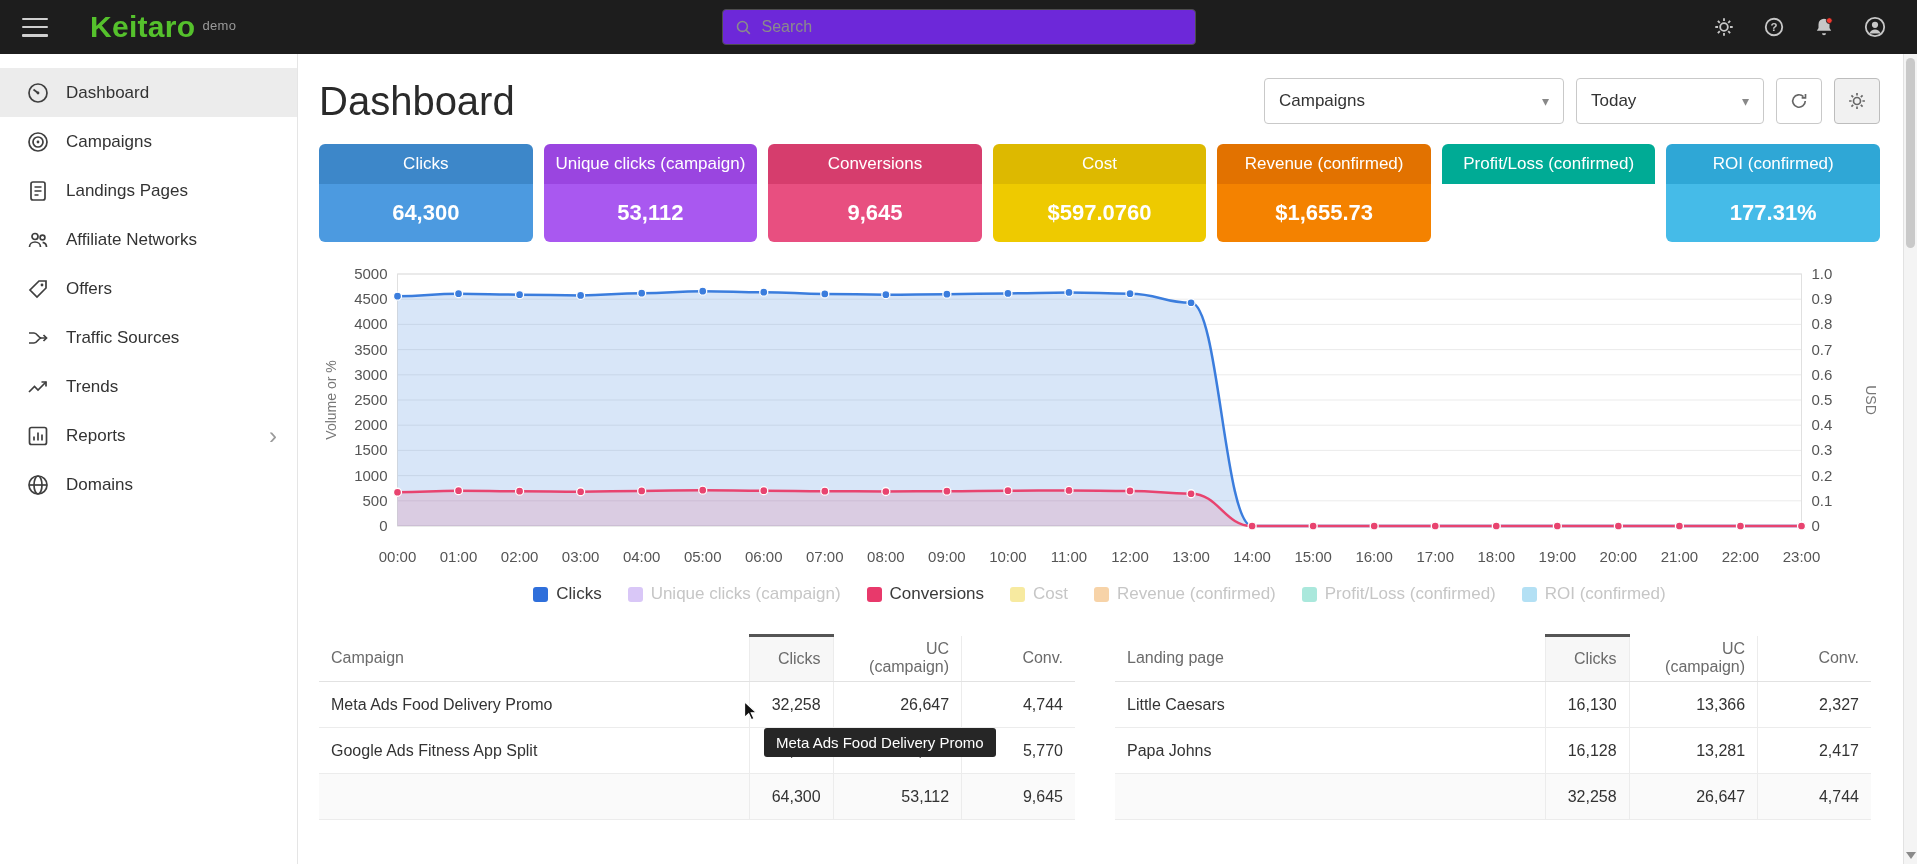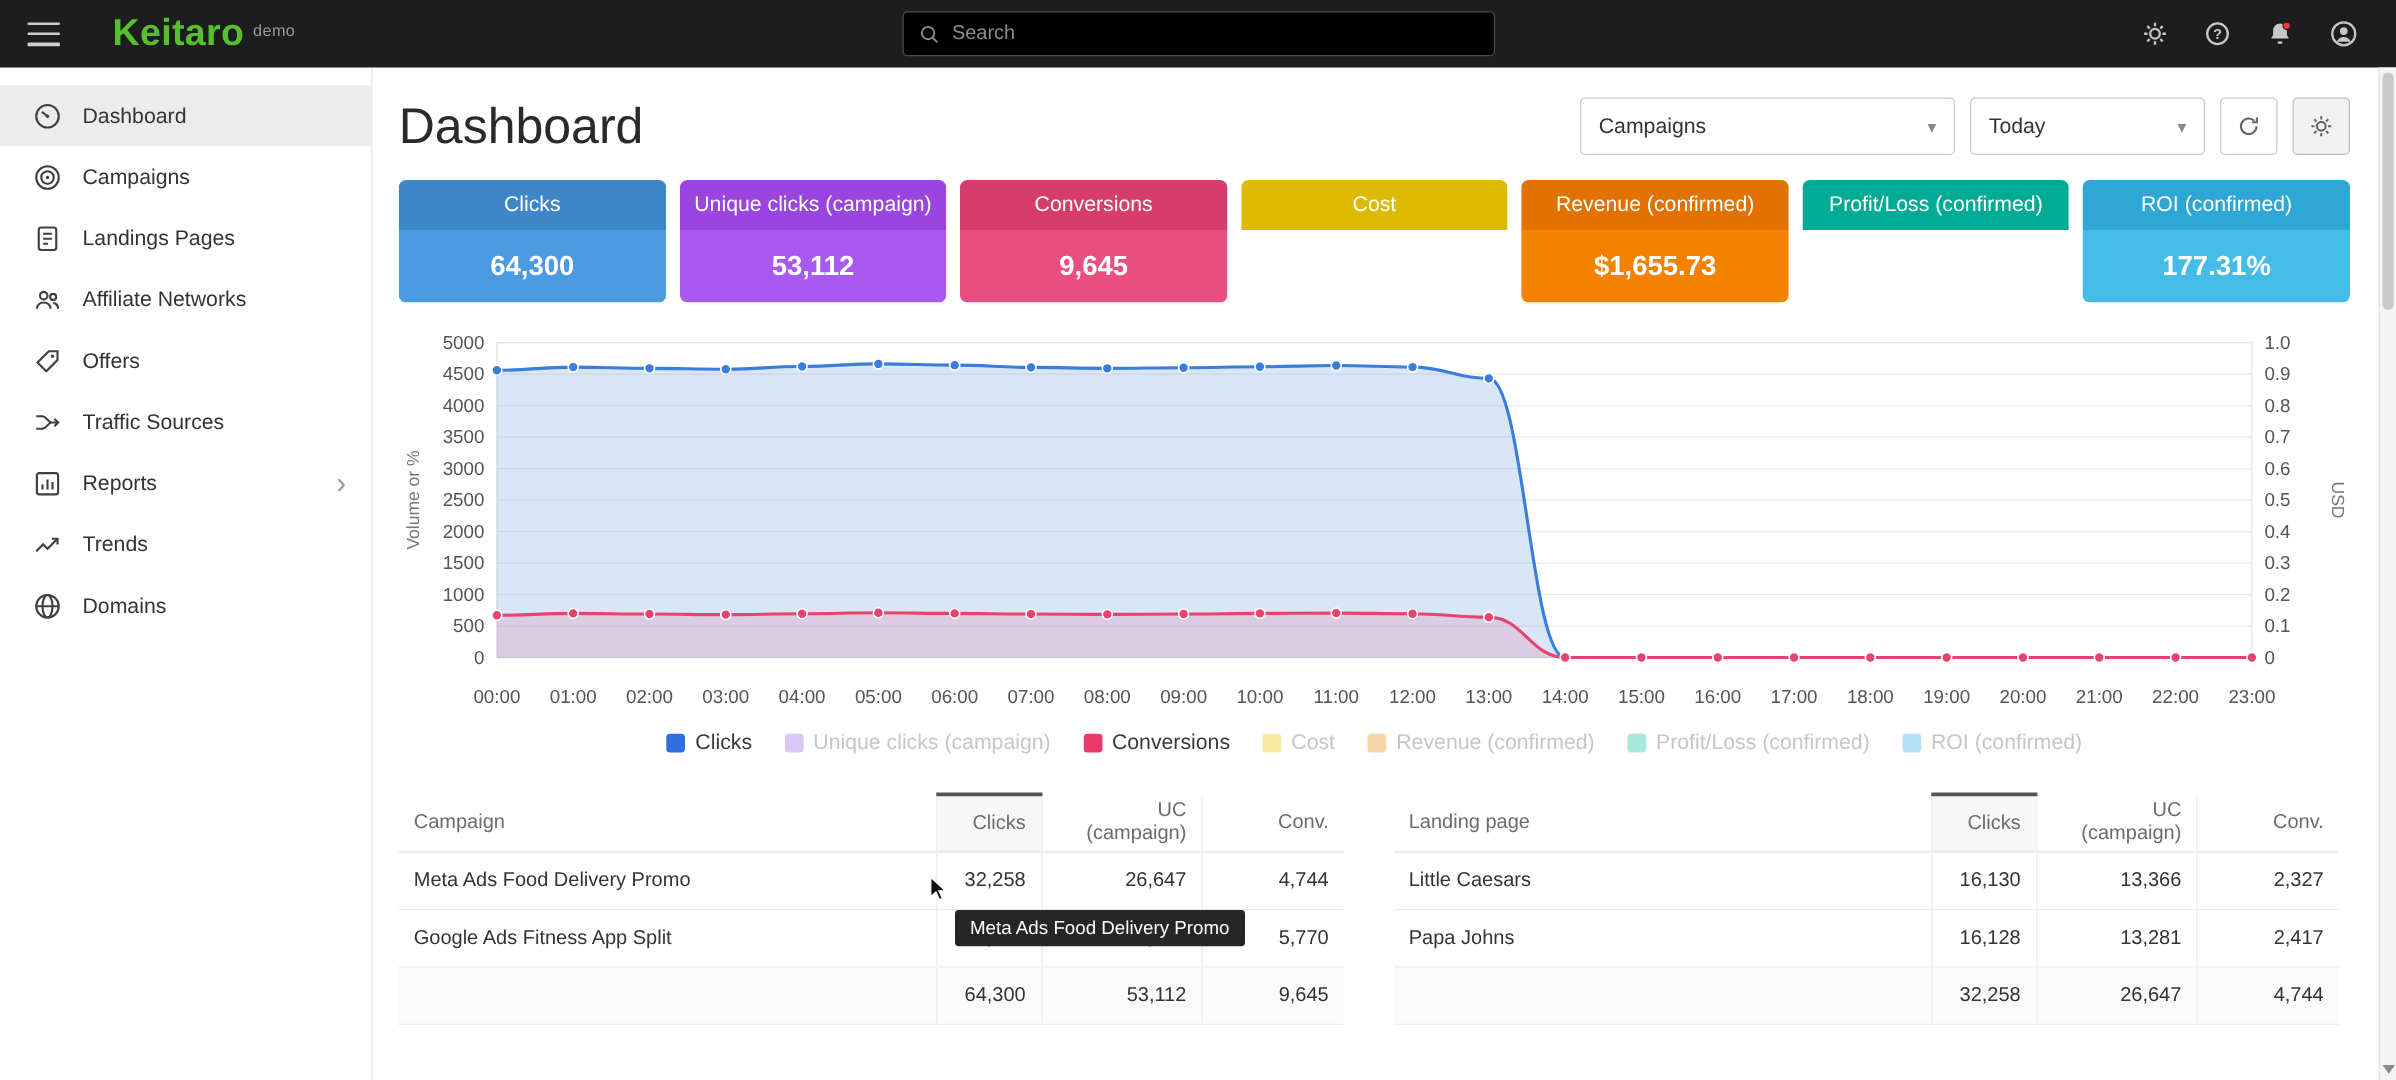--- a/index.html
+++ b/index.html
@@ -5,21 +5,21 @@
   *{box-sizing:border-box;margin:0;padding:0}
   html,body{width:1917px;height:864px;overflow:hidden}
   body{font-family:"Liberation Sans",sans-serif;background:#fff;position:relative}
 
   
   .topbar{height:54px;background:#1d1d1d;display:flex;align-items:center;position:relative;z-index:20}
   .hamburger{width:26px;height:19px;display:flex;flex-direction:column;justify-content:space-between;margin-left:22px;cursor:pointer}
   .hamburger span{height:2.5px;background:#cfcfcf;border-radius:1px}
   .logo{margin-left:42px;font-size:30px;font-weight:bold;color:#55c12c;letter-spacing:.3px}
   .logo-badge{font-size:13px;font-weight:normal;color:#9a9a9a;margin-left:7px;position:relative;top:-7px}
-  .search{position:absolute;left:50%;transform:translateX(-50%);width:474px;height:36px;background:#000000;border:1px solid #4d4d4d;border-radius:4px;display:flex;align-items:center;padding:0 12px;gap:10px}
+  .search{position:absolute;left:50%;transform:translateX(-50%);width:474px;height:36px;background:#6d28d9;border:1px solid #4d4d4d;border-radius:4px;display:flex;align-items:center;padding:0 12px;gap:10px}
   .search input{flex:1;background:transparent;border:none;outline:none;color:#ddd;font-size:16px;font-family:inherit}
   .search input::placeholder{color:#8b8b8b}
   .top-actions{margin-left:auto;display:flex;align-items:center;gap:28px;margin-right:30px}
   .top-icon{cursor:pointer;position:relative;display:flex}
 
   
   .sidebar{position:absolute;top:54px;left:0;width:298px;height:810px;background:#fff;border-right:1px solid #e5e5e5;padding-top:14px;z-index:10}
   .side-item{height:49px;display:flex;align-items:center;gap:16px;padding:0 20px 0 26px;font-size:17px;color:#333;cursor:pointer}
   .side-item.active{background:#ececec}
   .side-icon{width:24px;height:24px;display:flex;flex:none}
@@ -175,35 +175,35 @@
         <svg viewBox="0 0 24 24" width="24" height="24" fill="none" stroke="#3f3f3f" stroke-width="1.7">
           <path d="M3 7h5c3.5 0 4 5 7.5 5H20M3 17h5c3.5 0 4-5 7.5-5"></path>
           <path d="M17.5 9l3 3-3 3"></path>
         </svg>
       </span>
       <span class="side-label">Traffic Sources</span>
     </div>
     <div class="side-item">
       <span class="side-icon">
         <svg viewBox="0 0 24 24" width="24" height="24" fill="none" stroke="#3f3f3f" stroke-width="1.7">
+          <path d="M3 17l5.5-5.5 3.5 3.5L20 7"></path>
+          <path d="M15.5 7H20v4.5"></path>
+        </svg>
+      </span>
+      <span class="side-label">Trends</span>
+    </div>
+    <div class="side-item">
+      <span class="side-icon">
+        <svg viewBox="0 0 24 24" width="24" height="24" fill="none" stroke="#3f3f3f" stroke-width="1.7">
           <rect x="3.5" y="3.5" width="17" height="17" rx="2"></rect>
           <path d="M8 16.5v-4M12 16.5v-8M16 16.5v-6"></path>
         </svg>
       </span>
       <span class="side-label">Reports</span>
       <span class="side-chev">›</span>
-    </div>
-    <div class="side-item">
-      <span class="side-icon">
-        <svg viewBox="0 0 24 24" width="24" height="24" fill="none" stroke="#3f3f3f" stroke-width="1.7">
-          <path d="M3 17l5.5-5.5 3.5 3.5L20 7"></path>
-          <path d="M15.5 7H20v4.5"></path>
-        </svg>
-      </span>
-      <span class="side-label">Trends</span>
     </div>
     <div class="side-item">
       <span class="side-icon">
         <svg viewBox="0 0 24 24" width="24" height="24" fill="none" stroke="#3f3f3f" stroke-width="1.7">
           <circle cx="12" cy="12" r="9"></circle>
           <ellipse cx="12" cy="12" rx="4" ry="9"></ellipse>
           <path d="M3.5 12h17"></path>
         </svg>
       </span>
       <span class="side-label">Domains</span>
@@ -247,20 +247,21 @@
       <div class="card">
         <div class="card-head" style="background:#9a45e0">Unique clicks (campaign)</div>
         <div class="card-value" style="background:#a958f0">53,112</div>
       </div>
       <div class="card">
         <div class="card-head" style="background:#d63d6d">Conversions</div>
         <div class="card-value" style="background:#e84f80">9,645</div>
       </div>
       <div class="card">
         <div class="card-head" style="background:#ddb900">Cost</div>
+        <div class="card-value" style="background:#eeca00">$597.0760</div>
       </div>
       <div class="card">
         <div class="card-head" style="background:#e27200">Revenue (confirmed)</div>
         <div class="card-value" style="background:#f48200">$1,655.73</div>
       </div>
       <div class="card">
         <div class="card-head" style="background:#00ab95">Profit/Loss (confirmed)</div>
       </div>
       <div class="card">
         <div class="card-head" style="background:#2fa7d6">ROI (confirmed)</div>

